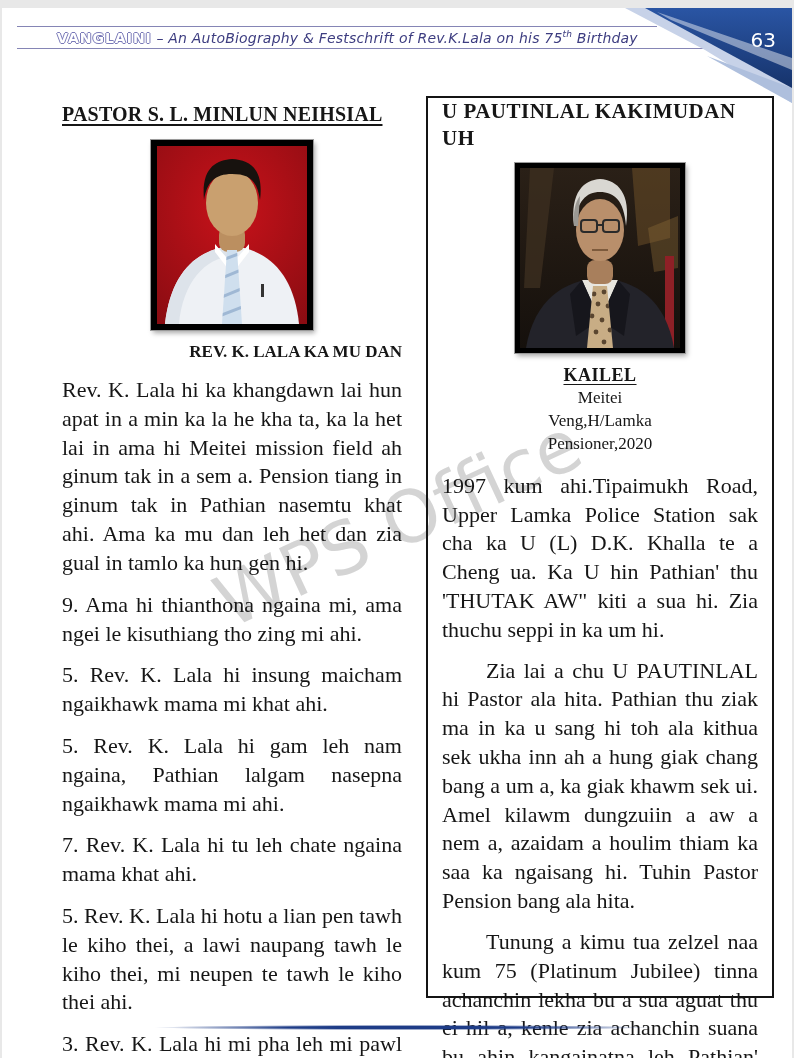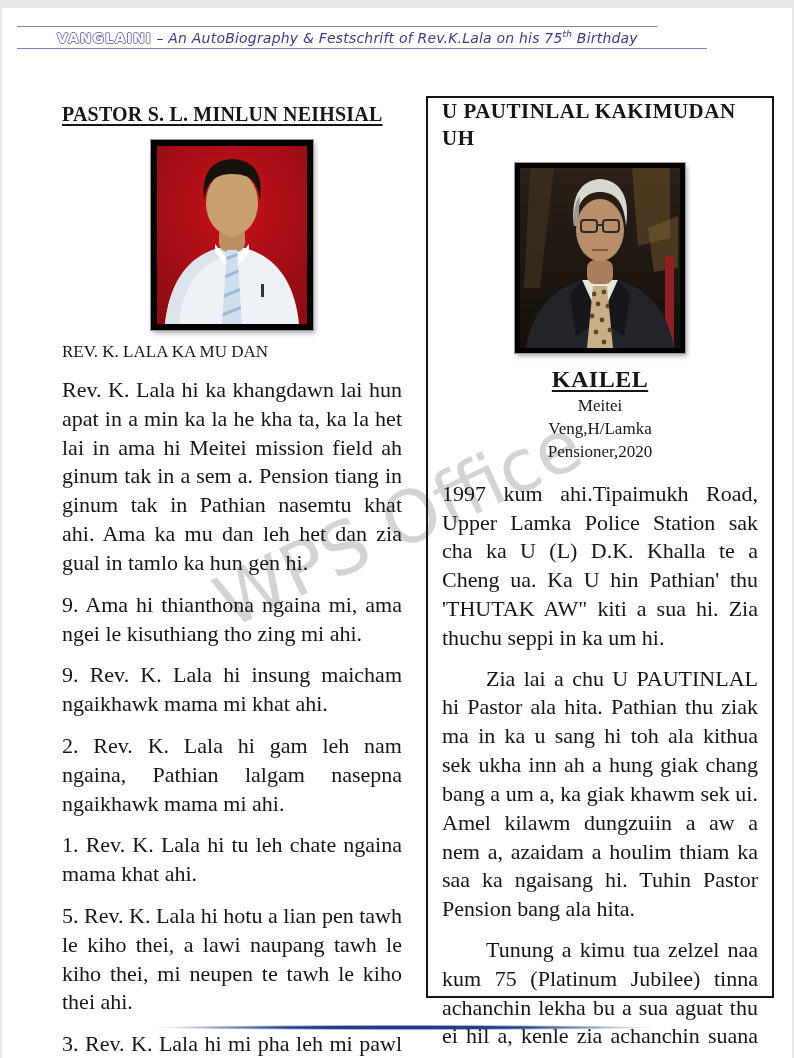--- a/index.html
+++ b/index.html
@@ -50,24 +50,24 @@
   }
   .lc-subtitle{text-align:center;font-weight:bold;font-size:17px;margin-top:3px;}
   .rc-title{font-weight:bold;font-size:21px;line-height:1.3;letter-spacing:.5px;}
   
   .photo-frame{
     border:6px solid #000;box-shadow:0 0 0 1px #9a9a9a,2px 3px 5px rgba(0,0,0,.35);
     font-size:0;line-height:0;
   }
   .photo-left{width:150px;margin:14px auto 0 auto;}
   .photo-right{width:160px;margin:10px auto 0 auto;border-width:5px;}
-  .lc-caption{text-align:left;font-weight:normal;font-size:17px;margin-top:12px;}
+  .lc-caption{text-align:right;font-weight:bold;font-size:17px;margin-top:12px;}
   .rc-caption{text-align:center;margin-top:10px;font-size:17px;line-height:1.35;}
   .rc-caption .name{
-    font-weight:bold;font-size:24px;text-decoration:underline;
+    font-weight:bold;font-size:18px;text-decoration:underline;
     text-underline-offset:3px;letter-spacing:.5px;
   }
   
   .para{
     font-size:22px;line-height:1.31;text-align:justify;margin:13px 0 0 0;
   }
   .col-right .para{margin-top:12px;}
   .para.indent{text-indent:44px;}
   .col-left .para.intro{margin-top:14px;}
   
@@ -83,20 +83,35 @@
 <div class="page">
 
   <div class="hdr-line top"></div>
   <div class="hdr-text">
     <span class="hdr-brand">VANGLAINI</span>
     <span>–</span>
     <span>An AutoBiography &amp; Festschrift of Rev.K.Lala on his 75</span><sup>th</sup><span> Birthday</span>
   </div>
   <div class="hdr-line bot"></div>
 
+  <div class="corner">
+    <svg viewBox="0 0 185 95">
+      <defs>
+        <linearGradient id="gNavy" x1="0" y1="0" x2="0" y2="1">
+          <stop offset="0" stop-color="#2a55a4"></stop>
+          <stop offset="1" stop-color="#16336b"></stop>
+        </linearGradient>
+      </defs>
+      <polygon points="18,0 185,0 185,95 98,42" fill="#c7d2e8"></polygon>
+      <polygon points="100,48 185,80 185,95" fill="#aebfdd"></polygon>
+      <polygon points="38,0 185,0 185,80" fill="url(#gNavy)"></polygon>
+      <polygon points="50,4 185,50 185,62 64,12" fill="#ffffff" opacity="0.45"></polygon>
+    </svg>
+    <span class="page-num">63</span>
+  </div>
 
   <div class="watermark">WPS Office</div>
 
   <div class="col-left">
     <div class="lc-title">PASTOR S. L. MINLUN NEIHSIAL</div>
 
     <div class="photo-frame photo-left">
       <svg viewBox="0 0 150 178" width="150" height="178">
         <defs>
           <radialGradient id="redbg" cx="50%" cy="35%" r="80%">
@@ -122,23 +137,23 @@
           <line x1="62" y1="170" x2="98" y2="156"></line>
         </g>
         <rect x="104" y="138" width="3" height="13" fill="#333"></rect>
       </svg>
     </div>
 
     <div class="lc-caption">REV. K. LALA KA MU DAN</div>
 
     <p class="para intro">Rev. K. Lala hi ka khangdawn lai hun apat in a min ka la he kha ta, ka la het lai in ama hi Meitei mission field ah ginum tak in a sem a. Pension tiang in ginum tak in Pathian nasemtu khat ahi. Ama ka mu dan leh het dan zia gual in tamlo ka hun gen hi.</p>
     <p class="para">9. Ama hi thianthona ngaina mi, ama ngei le kisuthiang tho zing mi ahi.</p>
-    <p class="para">9. Rev. K. Lala hi insung maicham ngaikhawk mama mi khat ahi.</p>
-    <p class="para">2. Rev. K. Lala hi gam leh nam ngaina, Pathian lalgam nasepna ngaikhawk mama mi ahi.</p>
-    <p class="para">1. Rev. K. Lala hi tu leh chate ngaina mama khat ahi.</p>
+    <p class="para">5. Rev. K. Lala hi insung maicham ngaikhawk mama mi khat ahi.</p>
+    <p class="para">5. Rev. K. Lala hi gam leh nam ngaina, Pathian lalgam nasepna ngaikhawk mama mi ahi.</p>
+    <p class="para">7. Rev. K. Lala hi tu leh chate ngaina mama khat ahi.</p>
     <p class="para">5. Rev. K. Lala hi hotu a lian pen tawh le kiho thei, a lawi naupang tawh le kiho thei, mi neupen te tawh le kiho thei ahi.</p>
     <p class="para">3. Rev. K. Lala hi mi pha leh mi pawl nuam ahia, chun ama hi mi nunnem mama khat ahi.</p>
   </div>
 
   <div class="col-right">
     <div class="rc-title">U PAUTINLAL KAKIMUDAN UH</div>
 
     <div class="photo-frame photo-right">
       <svg viewBox="0 0 160 180" width="160" height="180">
         <defs>

